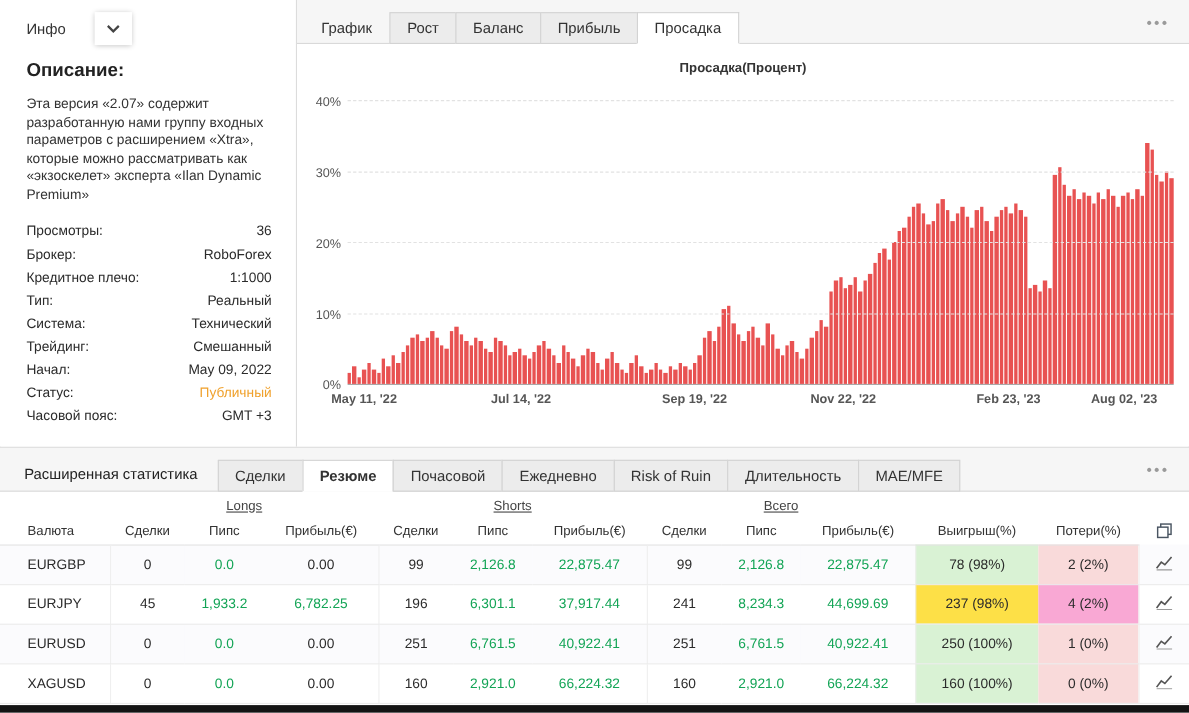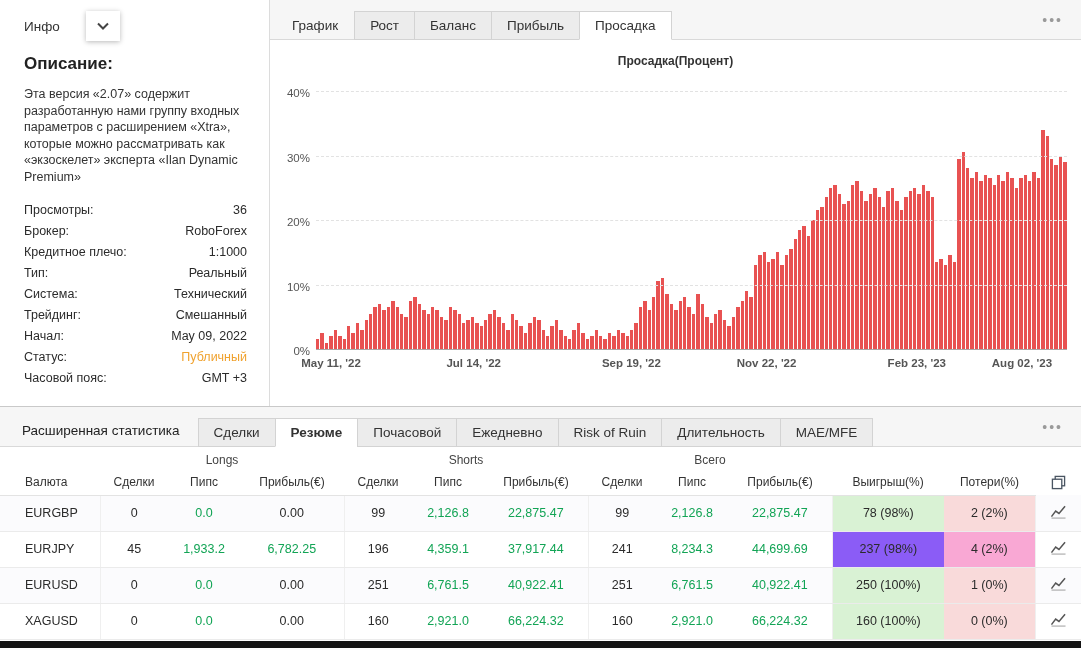--- a/index.html
+++ b/index.html
@@ -46,21 +46,21 @@
   .bars { position:absolute; left:0; right:0; top:0; bottom:0; display:flex;
           align-items:flex-end; gap:1px; border-bottom:1px solid #a9a9a9; }
   .bar { flex:1 1 0; min-width:1px; }
   .xaxis { position:relative; height:22px; margin-left:46px; margin-right:14px; }
   .xlab { position:absolute; top:7px; transform:translateX(-50%); font-size:11.5px; color:#555; white-space:nowrap;font-weight:bold; }
 
   
   .bottom { height:235px; border-top:1px solid #c9c9c9; background:#fff; }
   table { width:100%; border-collapse:collapse; table-layout:fixed; }
   thead th { font-weight:normal; font-size:12px; color:#333; text-align:center; }
-  tr.grow th { height:22px; vertical-align:bottom; padding-bottom:2px; color:#444; }
+  tr.grow th { height:22px; vertical-align:bottom; padding-bottom:2px; color:#444;text-decoration:underline; }
   tr.crow th { height:26px; border-bottom:1px solid #e3e3e3; }
   tr.crow th:first-child { text-align:left; padding-left:25px; }
   tbody td { height:36px; font-size:12.5px; color:#2b2b2b; text-align:center;
              border-bottom:1px solid #ebebeb; }
   tbody tr:nth-child(odd) td { background:#fbfbfd; }
   td.cur { text-align:left; padding-left:25px; }
   tbody td:nth-child(1), tbody td:nth-child(4), tbody td:nth-child(7),
   tbody td:nth-child(10), tbody td:nth-child(12) { border-right:1px solid #efefef; }
   .icell span { display:inline-flex; cursor:pointer; }
   .icon-th span { display:inline-flex; cursor:pointer; }
@@ -412,26 +412,26 @@
                   <path d="M1.5 15 H16.5" stroke="#999" stroke-width="1"></path>
                 </svg>
               </span></td>
           </tr>
           <tr>
             <td class="cur">EURJPY</td>
             <td>45</td>
             <td style="color: rgb(18, 164, 85);">1,933.2</td>
             <td style="color: rgb(18, 164, 85);">6,782.25</td>
             <td>196</td>
-            <td style="color: rgb(18, 164, 85);">4,359.1</td>
+            <td style="color: rgb(18, 164, 85);">6,301.1</td>
             <td style="color: rgb(18, 164, 85);">37,917.44</td>
             <td>241</td>
             <td style="color: rgb(18, 164, 85);">8,234.3</td>
             <td style="color: rgb(18, 164, 85);">44,699.69</td>
-            <td style="background: #8b5cf6;">237 (98%)</td>
+            <td style="background: #fde047;">237 (98%)</td>
             <td style="background: #f9a8d4;">4 (2%)</td>
             <td class="icell"><span>
                 <svg width="17" height="15" viewBox="0 0 18 16">
                   <path d="M1.5 13.5 L6 7.5 L9.5 10 L16 2.5" fill="none" stroke="#555" stroke-width="1.6"></path>
                   <path d="M1.5 15 H16.5" stroke="#999" stroke-width="1"></path>
                 </svg>
               </span></td>
           </tr>
           <tr>
             <td class="cur">EURUSD</td>

